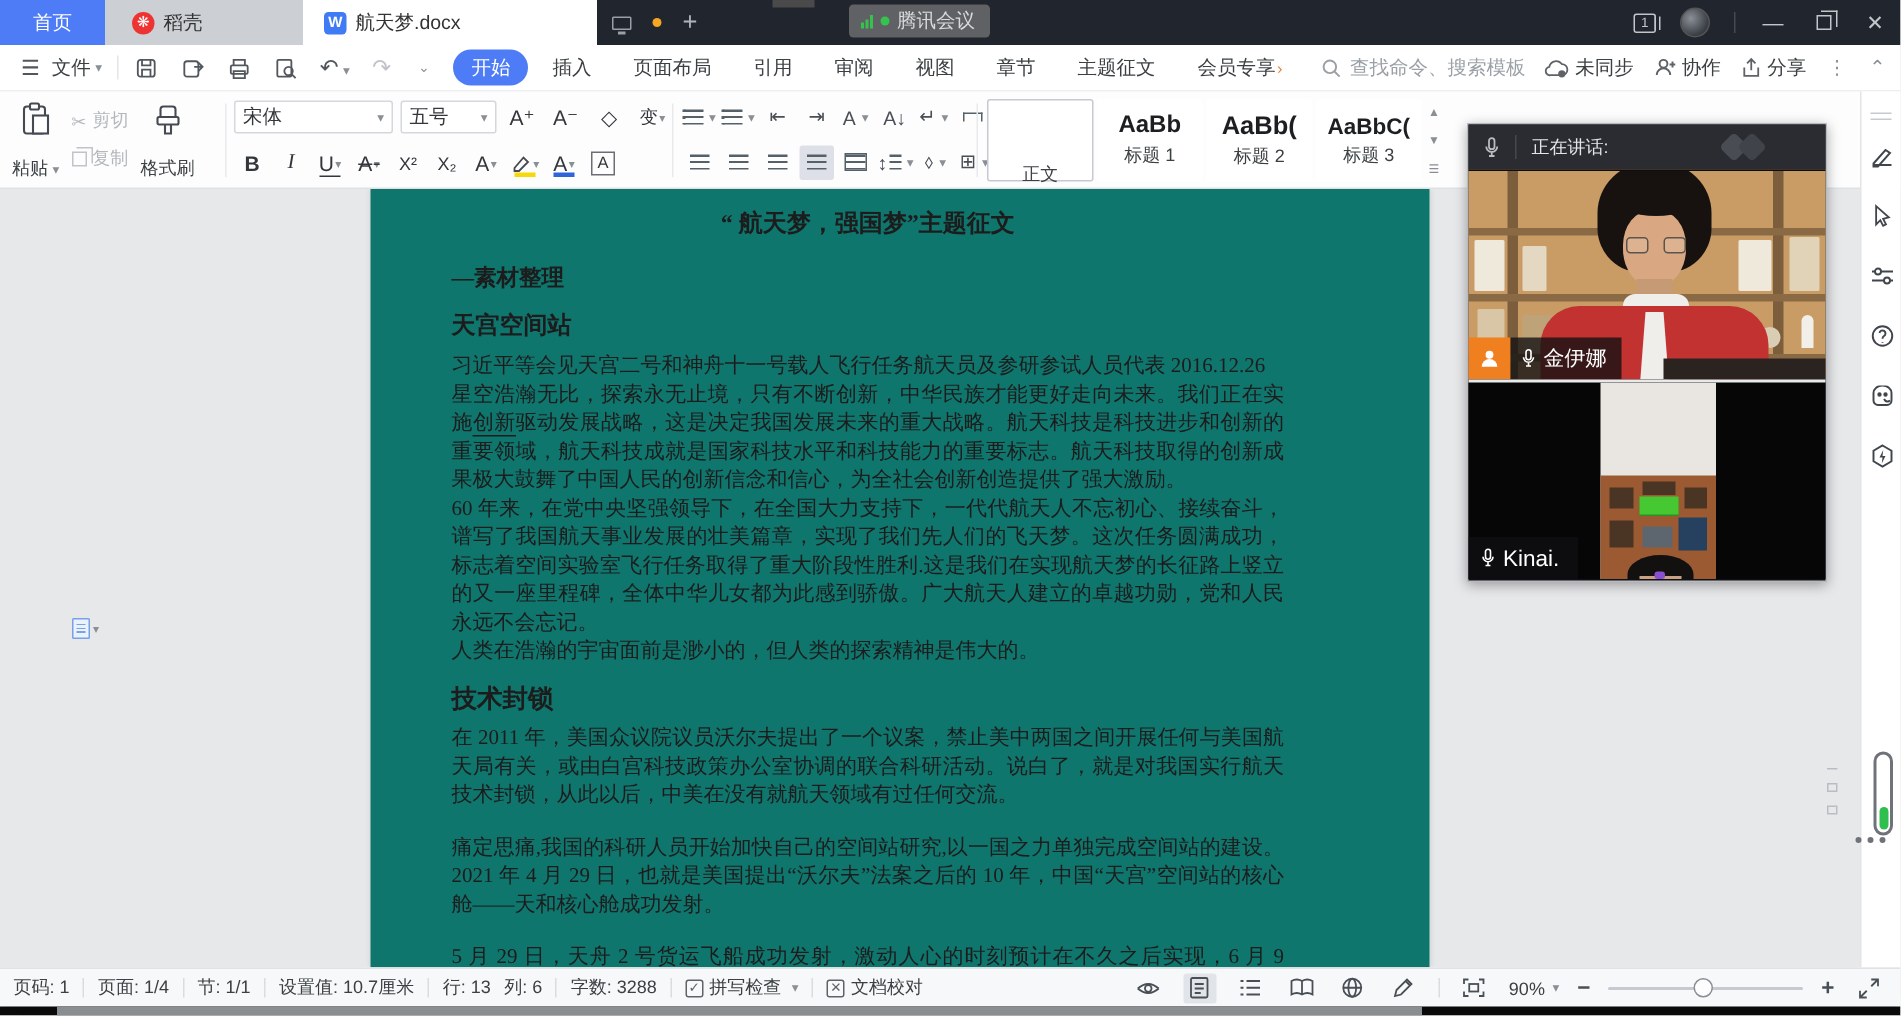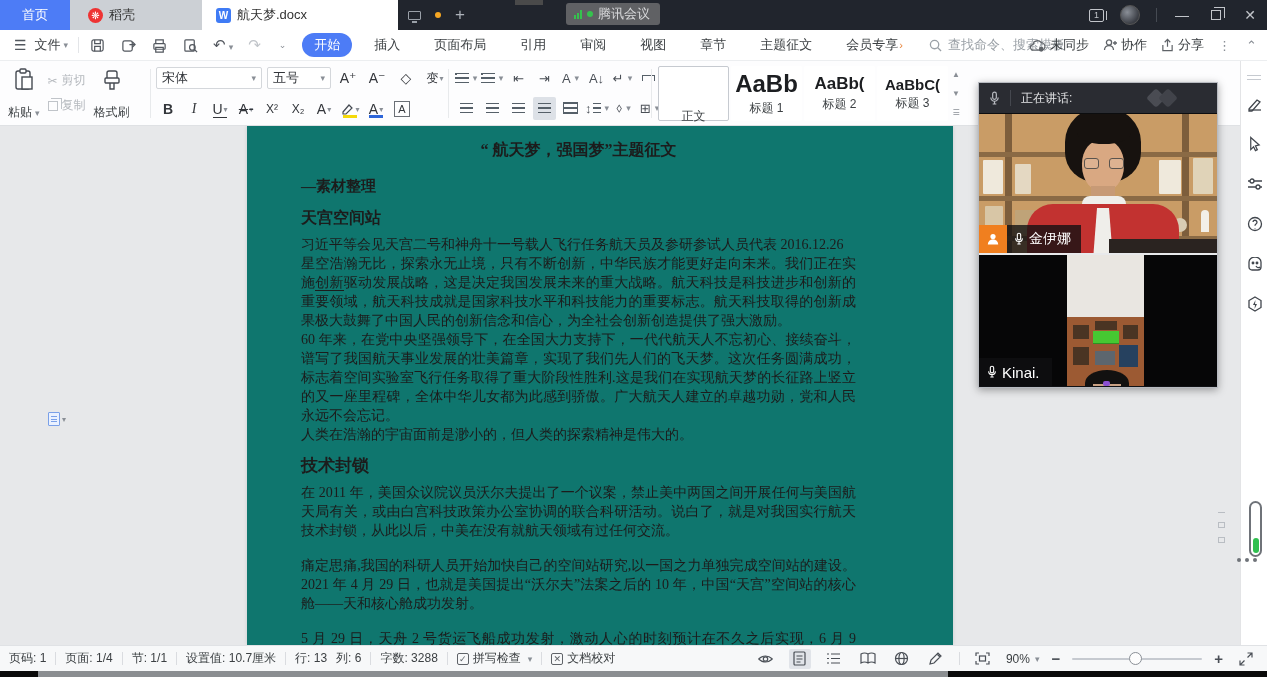--- a/index.html
+++ b/index.html
@@ -49,21 +49,21 @@
     border-bottom:1px solid #eceef0; display:flex; align-items:center; font-size:13px; color:#3c4043;}
   .menubar .hamburger { margin-left:14px; font-size:14px; color:#52575e;}
   .file-lbl { margin-left:8px;}
   .caret { font-size:9px; color:#8a8f96; margin-left:3px;}
   .m-sep { width:1px; height:16px; background:#e3e5e8; margin:0 10px;}
   .qicons { display:flex; align-items:center; gap:15px; color:#52575e;}
   .qic { width:16px; height:16px; display:inline-flex; align-items:center; justify-content:center;}
   .qic svg { stroke:#52575e; fill:none; stroke-width:1.3;}
   .undo-redo { font-size:15px;}
   .redo-dim { color:#c0c4c9;}
-  .mtabs { display:flex; align-items:center; margin-left:16px; gap:10px;}
+  .mtabs { display:flex; align-items:center; margin-left:16px; gap:4px;}
   .mtab { padding:3px 12px; border-radius:12px; white-space:nowrap;}
   .mtab.active { background:var(--accent,#4d7cf6); color:#fff;}
   .vip-arrow { color:#e8833a; font-size:11px; margin-left:1px;}
   .searchbox { display:flex; align-items:center; gap:6px; margin-left:14px; color:#9aa0a6;}
   .mb-right { position:absolute; right:10px; display:flex; align-items:center; gap:14px; color:#3c4043;}
   .mb-right svg { stroke:#5f6368; fill:none; stroke-width:1.3;}
   .mb-item { display:flex; align-items:center; gap:4px;}
   .kebab { color:#8a8f96; letter-spacing:1px;}
 
   
@@ -102,21 +102,21 @@
   .bars { width:13px; height:10px;
     background:repeating-linear-gradient(to bottom,#566069 0 1.4px,transparent 1.4px 4.4px);}
   .bars-bullet { position:relative; padding-left:4px;}
   .bars-bullet:before { content:""; position:absolute; left:-1px; top:0; width:2px; height:10px;
     background:repeating-linear-gradient(to bottom,#566069 0 1.8px,transparent 1.8px 4.4px);}
   .g-styles { position:absolute; left:658px; top:5px; display:flex; align-items:stretch; gap:2px; height:55px;}
   .style-card { width:71px; display:flex; flex-direction:column; align-items:center; justify-content:center;
     gap:2px; border-radius:2px; background:#fff;}
   .style-card.selected { border:1px solid #c6cad0;}
   .sc-preview { color:#1c1e21; white-space:nowrap; overflow:hidden; max-width:68px;}
-  .sc-0 .sc-preview{ font-size:12px;margin-top:43px;} .sc-1 .sc-preview{ font-size:24px; font-weight:bold;}
+  .sc-0 .sc-preview{ font-size:12px;margin-top:43px;} .sc-1 .sc-preview{ font-size:16px; font-weight:bold;}
   .sc-2 .sc-preview{ font-size:17px; font-weight:bold;} .sc-3 .sc-preview{ font-size:15px; font-weight:bold;}
   .sc-name { font-size:12px; color:#3c4043;}
   .style-scroll { display:flex; flex-direction:column; justify-content:space-between; padding:4px 2px;
     color:#8a8f96; font-size:8px; align-items:center;}
 
   
   .docarea { position:absolute; left:0; top:126px; width:1240px; height:519px; background:#e7e8ea; overflow:hidden;}
   .page { position:absolute; left:247px; top:0; width:706px; height:519px; background:#0f766e;
     box-shadow:0 0 4px rgba(0,0,0,.12); padding:14px 97px 0 54px;
     font-family:"Liberation Serif","DejaVu Serif",serif; font-size:14px; line-height:19px; color:#1c1c1c;

